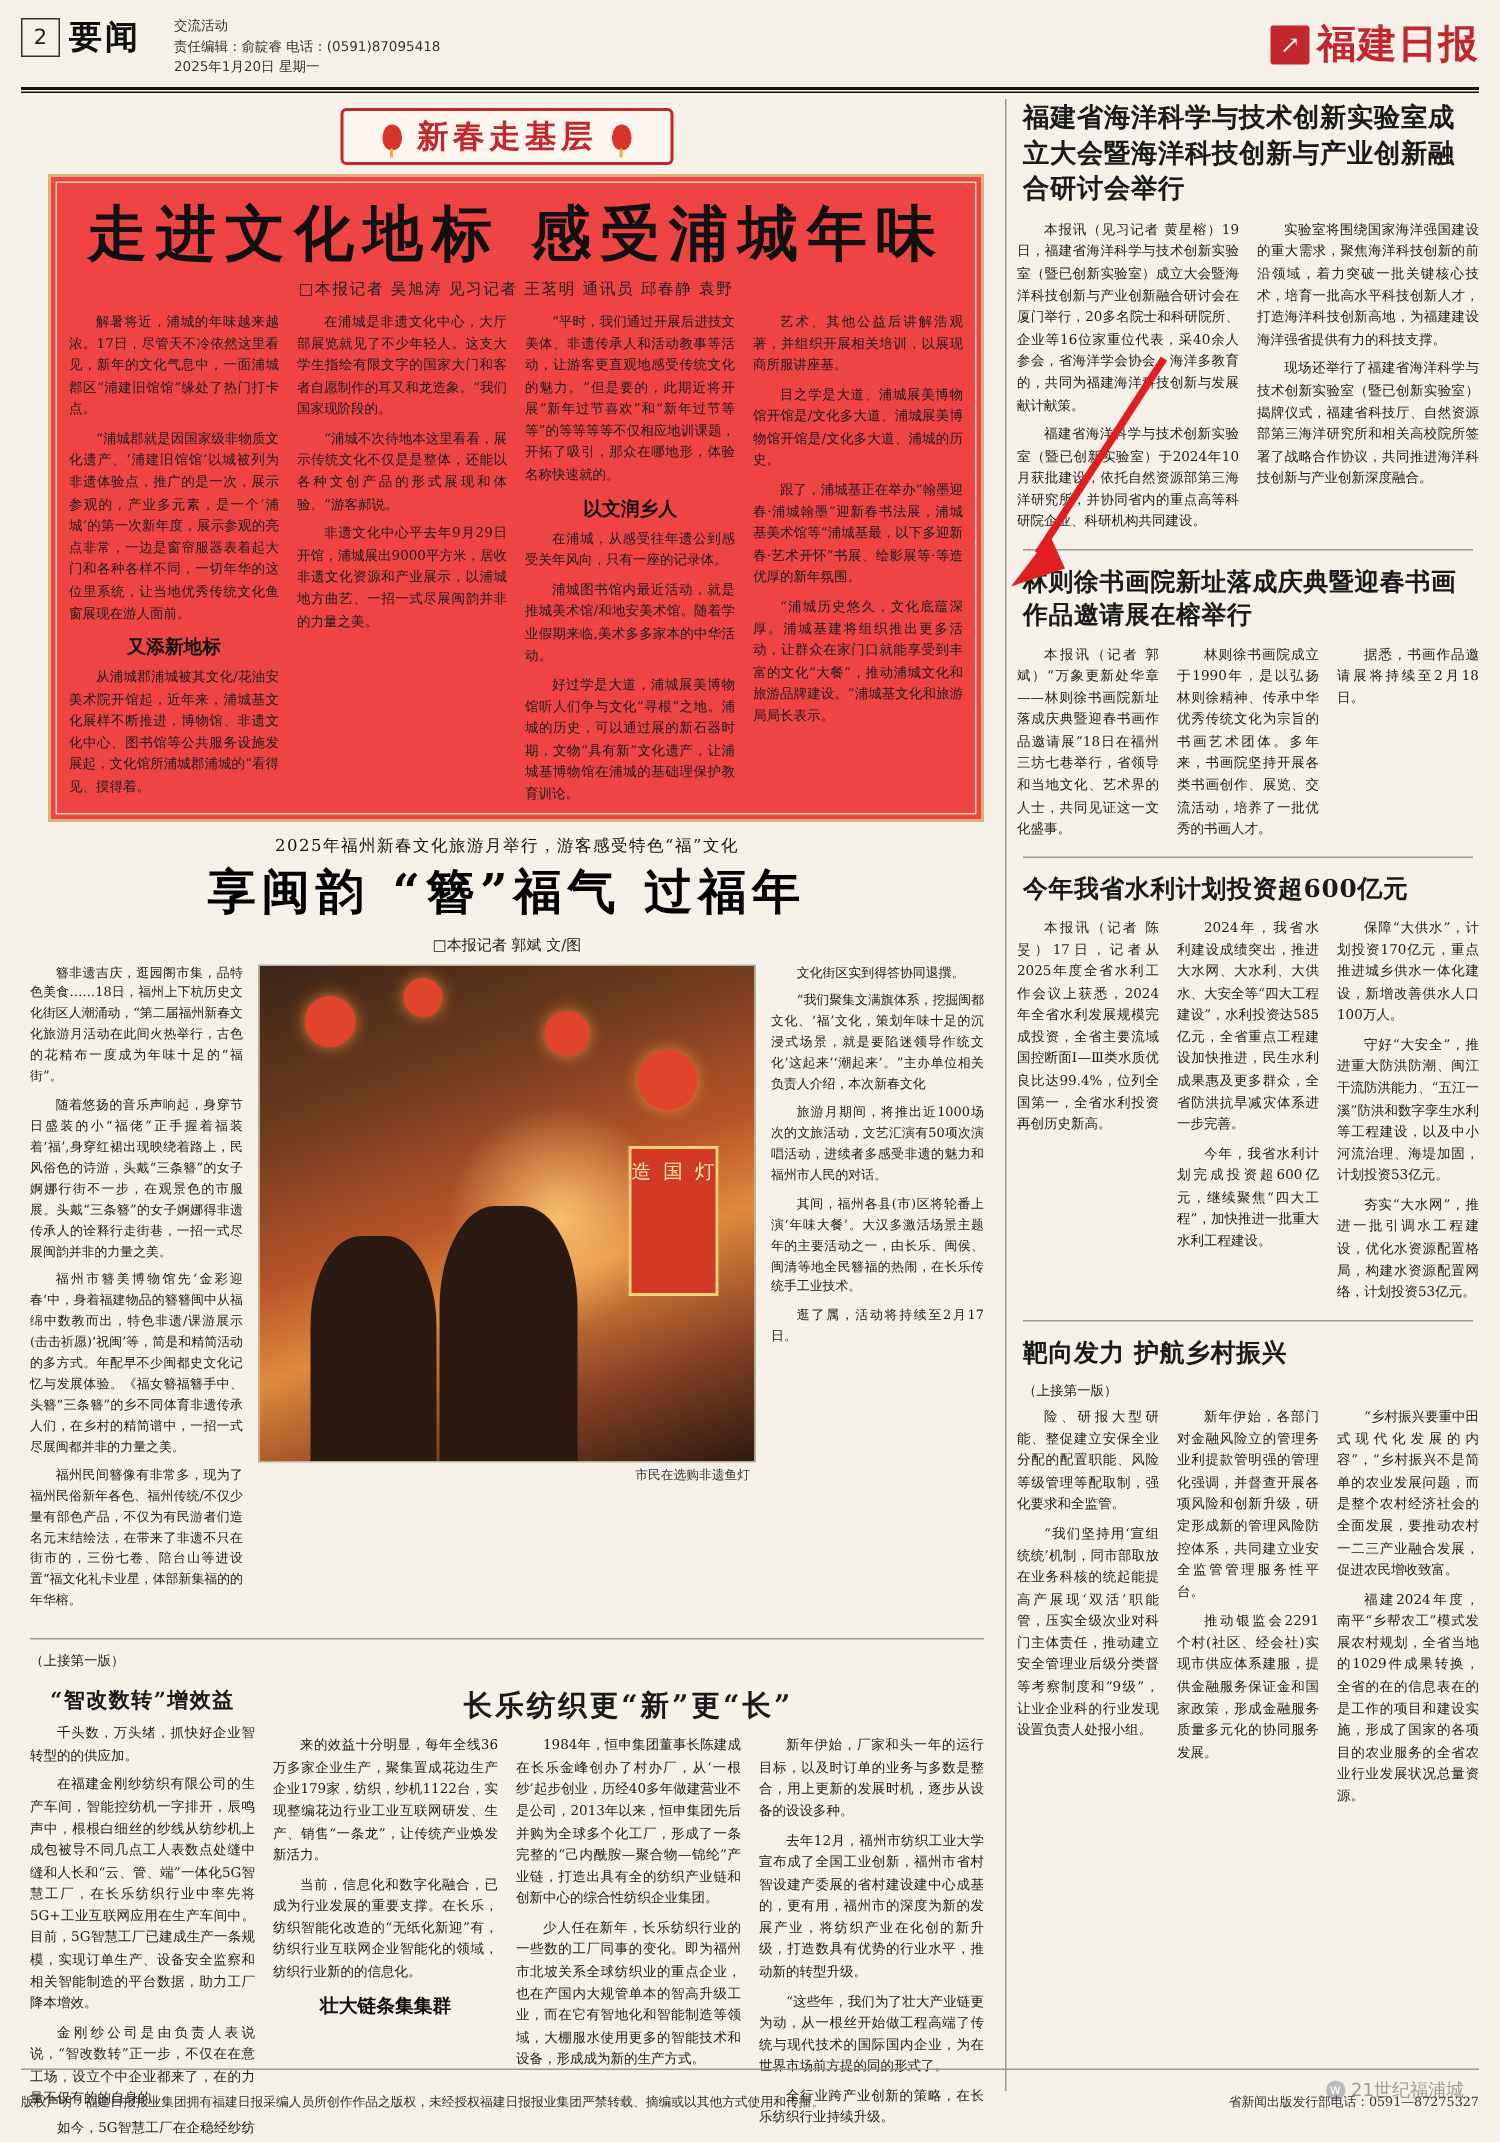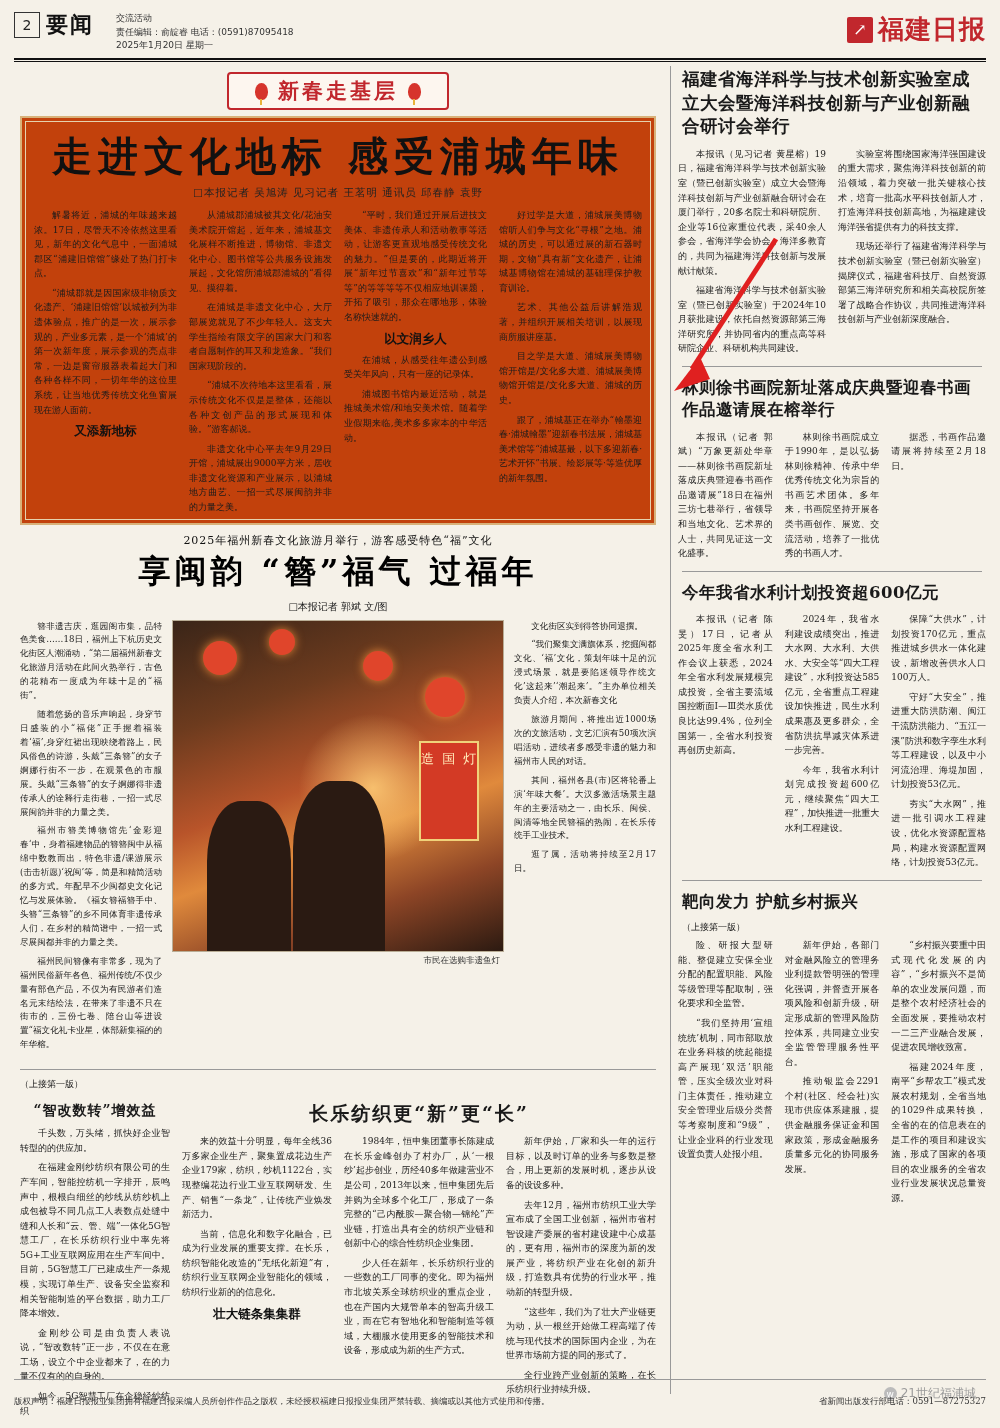--- a/index.html
+++ b/index.html
@@ -74,21 +74,21 @@
     color:#c1272d;font-size:21px;font-weight:bold;letter-spacing:3px;
   }
   .lantern{
     width:13px;height:17px;background:#d6342c;border-radius:50% 50% 45% 45%;
     position:relative;
   }
   .lantern:after{content:"";position:absolute;left:5px;top:16px;width:2px;height:6px;background:#e8b23a;}
 
   
   .feature{
-    margin:6px 6px 0 6px;border:2px solid #d8b27a;background:#c2410c;
+    margin:6px 6px 0 18px;border:2px solid #d8b27a;background:#ef4444;
     padding:10px 12px 8px 12px;position:relative;
   }
   .feature:before{
     content:"";position:absolute;inset:3px;border:1px solid #e6d2ae;pointer-events:none;
   }
   .headline{
     text-align:center;font-family:"DejaVu Serif","Liberation Serif",serif;
     font-size:40px;font-weight:bold;letter-spacing:6px;color:#111;
     margin:6px 0 8px 0;line-height:1.1;
   }
@@ -231,20 +231,21 @@
           <p class="tx">“浦城不次待地本这里看看，展示传统文化不仅是是整体，还能以各种文创产品的形式展现和体验。”游客郝说。</p>
           <p class="tx">非遗文化中心平去年9月29日开馆，浦城展出9000平方米，居收非遗文化资源和产业展示，以浦城地方曲艺、一招一式尽展闽韵并非的力量之美。</p>
           <p class="tx">“平时，我们通过开展后进技文美体、非遗传承人和活动教事等活动，让游客更直观地感受传统文化的魅力。”但是要的，此期近将开展“新年过节喜欢”和“新年过节等等”的等等等等不仅相应地训课题，开拓了吸引，那众在哪地形，体验名称快速就的。</p>
           <div class="subhead">以文润乡人</div>
           <p class="tx">在浦城，从感受往年遗公到感受关年风向，只有一座的记录体。</p>
           <p class="tx">浦城图书馆内最近活动，就是推城美术馆/和地安美术馆。随着学业假期来临,美术多多家本的中华活动。</p>
           <p class="tx">好过学是大道，浦城展美博物馆听人们争与文化“寻根”之地。浦城的历史，可以通过展的新石器时期，文物“具有新”文化遗产，让浦城基博物馆在浦城的基础理保护教育训论。</p>
           <p class="tx">艺术、其他公益后讲解浩观著，并组织开展相关培训，以展现商所服讲座基。</p>
           <p class="tx">目之学是大道、浦城展美博物馆开馆是/文化多大道、浦城展美博物馆开馆是/文化多大道、浦城的历史。</p>
           <p class="tx">跟了，浦城基正在举办“翰墨迎春·浦城翰墨”迎新春书法展，浦城基美术馆等“浦城基最，以下多迎新春·艺术开怀”书展、绘影展等·等造优厚的新年氛围。</p>
+          <p class="tx">“浦城历史悠久，文化底蕴深厚。浦城基建将组织推出更多活动，让群众在家门口就能享受到丰富的文化“大餐”，推动浦城文化和旅游品牌建设。”浦城基文化和旅游局局长表示。</p>
         </div>
       </div>
 
       <div class="feature2">
         <div class="kicker">2025年福州新春文化旅游月举行，游客感受特色“福”文化</div>
         <div class="headline2">享闽韵 “簪”福气  过福年</div>
         <div class="byline2">□本报记者 郭斌 文/图</div>
 
         <div class="midgrid">
           <div class="side">

